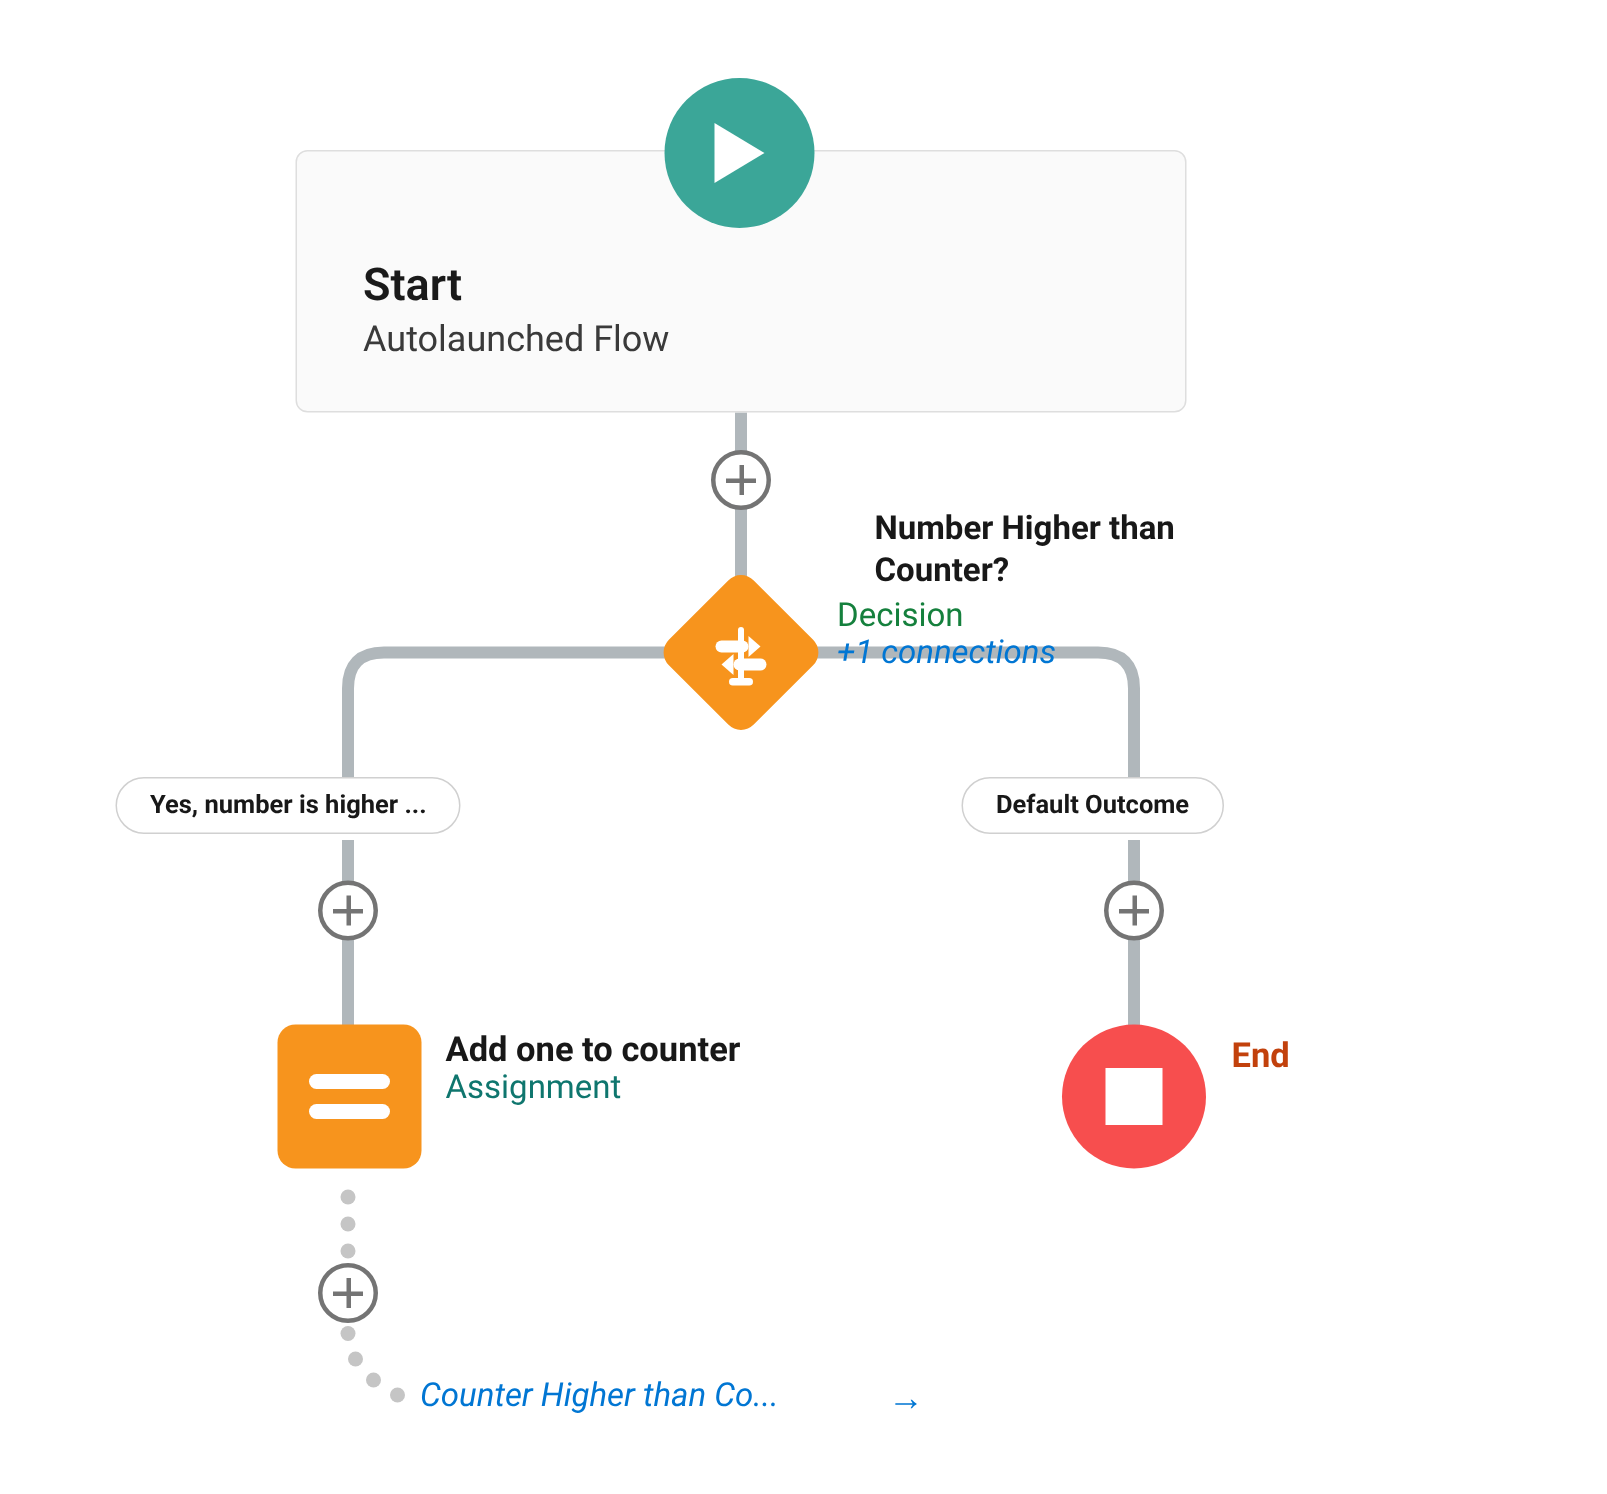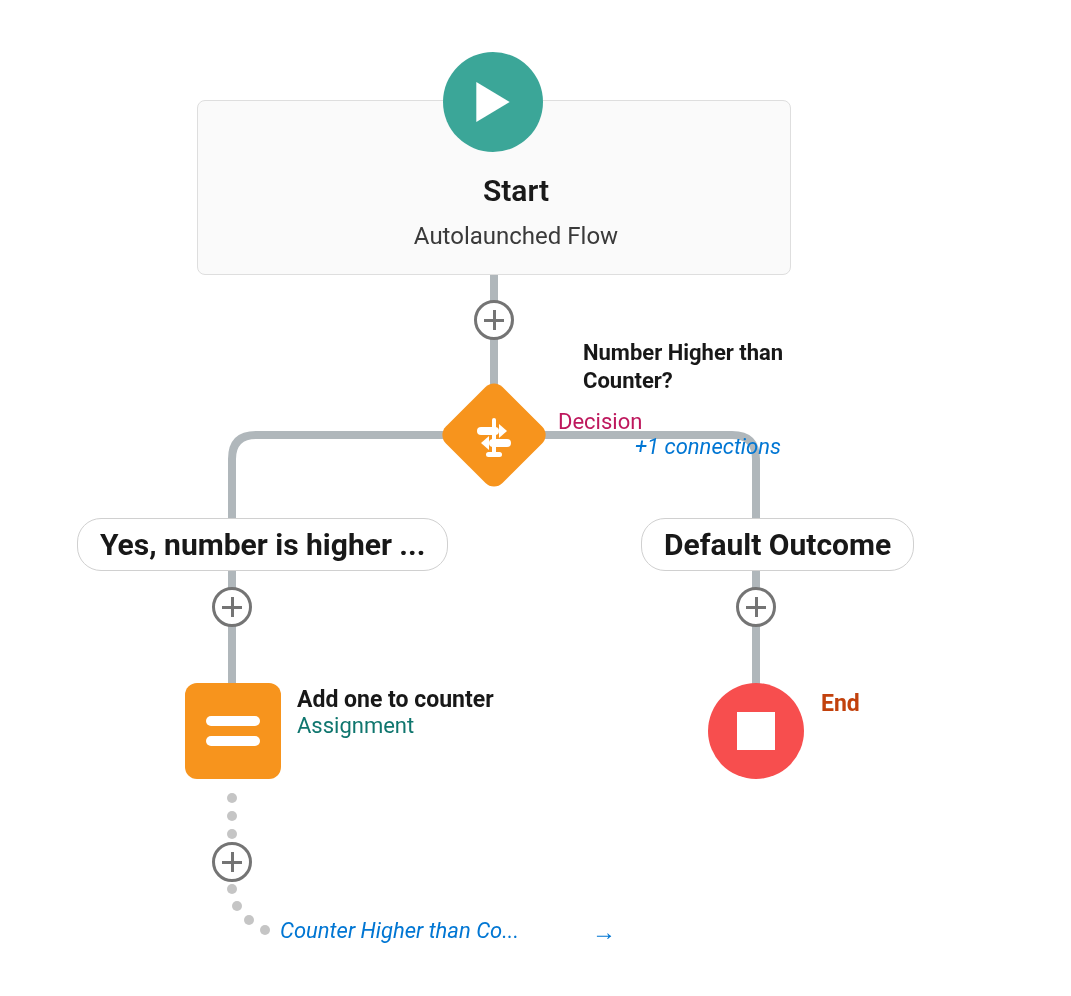--- a/index.html
+++ b/index.html
@@ -38,34 +38,33 @@
   
   .start-card {
     position: absolute;
     left: 197px;
     top: 100px;
     width: 594px;
     height: 175px;
     background: #FAFAFA;
     border: 1px solid #DEDEDE;
     border-radius: 8px;
-    text-align: center;
     box-sizing: border-box;
     padding-top: 72px;
     padding-left: 44px;
   }
   .start-card .title {
     font-size: 30px;
     font-weight: 600;
     color: #1a1a1a;
   }
   .start-card .subtitle {
     font-size: 24px;
     color: #3a3a3a;
-    margin-top: 14px;
+    margin-top: 4px;
   }
 
   
   .play-circle {
     position: absolute;
     left: 443px;
     top: 52px;
     width: 100px;
     height: 100px;
     background: #3BA698;
@@ -146,40 +145,39 @@
   }
   .decision-labels .dtitle {
     font-size: 22px;
     font-weight: 700;
     line-height: 1.25;
     color: #181818;
     margin-left: 25px;
   }
   .decision-labels .dtype {
     font-size: 22px;
-    color: #be185d;
-    margin-top: 15px;
+    color: #15803d;
+    margin-top: 4px;
   }
   .decision-labels .dconn {
     font-size: 22px;
     font-style: italic;
     color: #0176D3;
     margin-top: 0px;
     cursor: pointer;
-    text-align: center;
   }
 
   
   .pill {
     position: absolute;
     background: #fff;
     border: 1px solid #D0D0D0;
     border-radius: 24px;
     padding: 8px 22px;
-    font-size: 30px;
+    font-size: 17px;
     font-weight: 700;
     color: #181818;
     white-space: nowrap;
     cursor: pointer;
   }
   .pill-left {
     left: 77px;
     top: 518px;
   }
   .pill-right {

